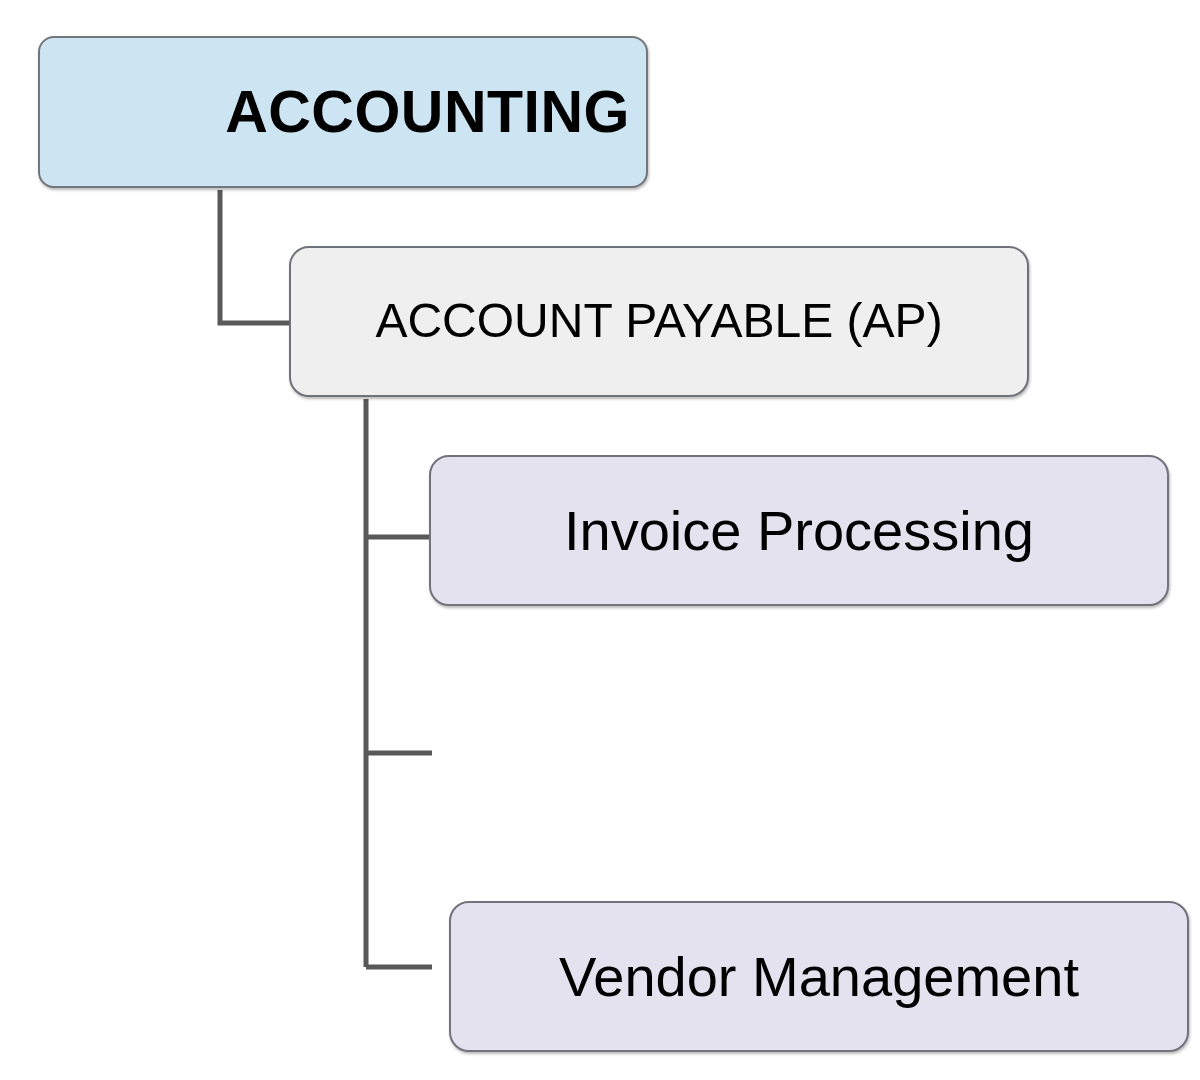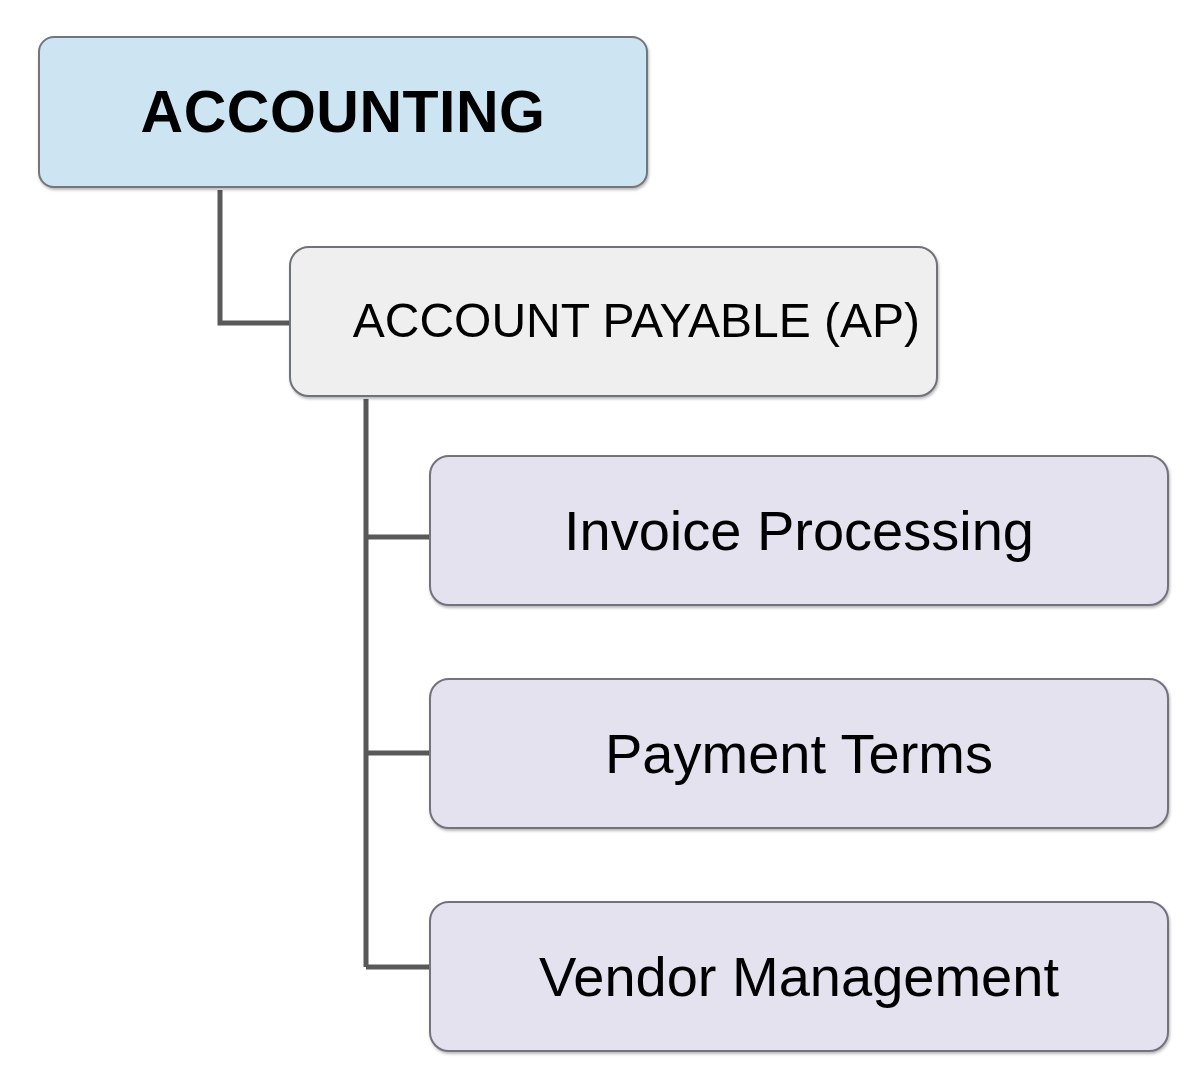--- a/index.html
+++ b/index.html
@@ -48,37 +48,37 @@
 
   
   .node-root {
     left: 38px;
     top: 36px;
     width: 610px;
     height: 152px;
     background: #cde5f2;
     border-color: #73767c;
     border-radius: 16px;
+    justify-content: flex-end;
   }
   .node-root .node-label {
     font-size: 59px;
     font-weight: bold;
     letter-spacing: 0.5px;
   }
 
   
   .node-category {
     left: 289px;
     top: 246px;
-    width: 649px;
+    width: 740px;
     height: 151px;
     background: #efefef;
     border-color: #6f7278;
     border-radius: 20px;
-    justify-content: flex-end;
   }
   .node-category .node-label {
     font-size: 48px;
     font-weight: normal;
   }
 
   
   .node-leaf {
     left: 429px;
     width: 740px;
@@ -86,21 +86,21 @@
     background: #e5e2f0;
     border-color: #73737e;
     border-radius: 20px;
   }
   .node-leaf .node-label {
     font-size: 56px;
     font-weight: normal;
   }
   .leaf-0 { top: 455px; }
   .leaf-1 { top: 678px; }
-  .leaf-2 { top: 901px; }
+  .leaf-2 { top: 901px; margin-left: 20px; }
 </style>
 </head>
 <body>
 
 <div id="diagram">
 
   <svg class="connector-layer" viewBox="0 0 1200 1080" width="1200" height="1080" xmlns="http://www.w3.org/2000/svg">
     <g fill="none" stroke="#595959" stroke-width="5" stroke-linecap="butt" stroke-linejoin="miter">
 
       <path d="M 220 190 L 220 323 L 292 323"></path>
@@ -118,21 +118,18 @@
   </div>
 
   <div class="node node-category">
     <span class="node-label">ACCOUNT PAYABLE (AP)</span>
   </div>
 
   <div class="node node-leaf leaf-0">
     <span class="node-label">Invoice Processing</span>
   </div>
 
-  <div class="node node-leaf leaf-1">
-    <span class="node-label">Payment Terms</span>
-  </div>
 
   <div class="node node-leaf leaf-2">
     <span class="node-label">Vendor Management</span>
   </div>
 
 </div>
 
 </body></html>

